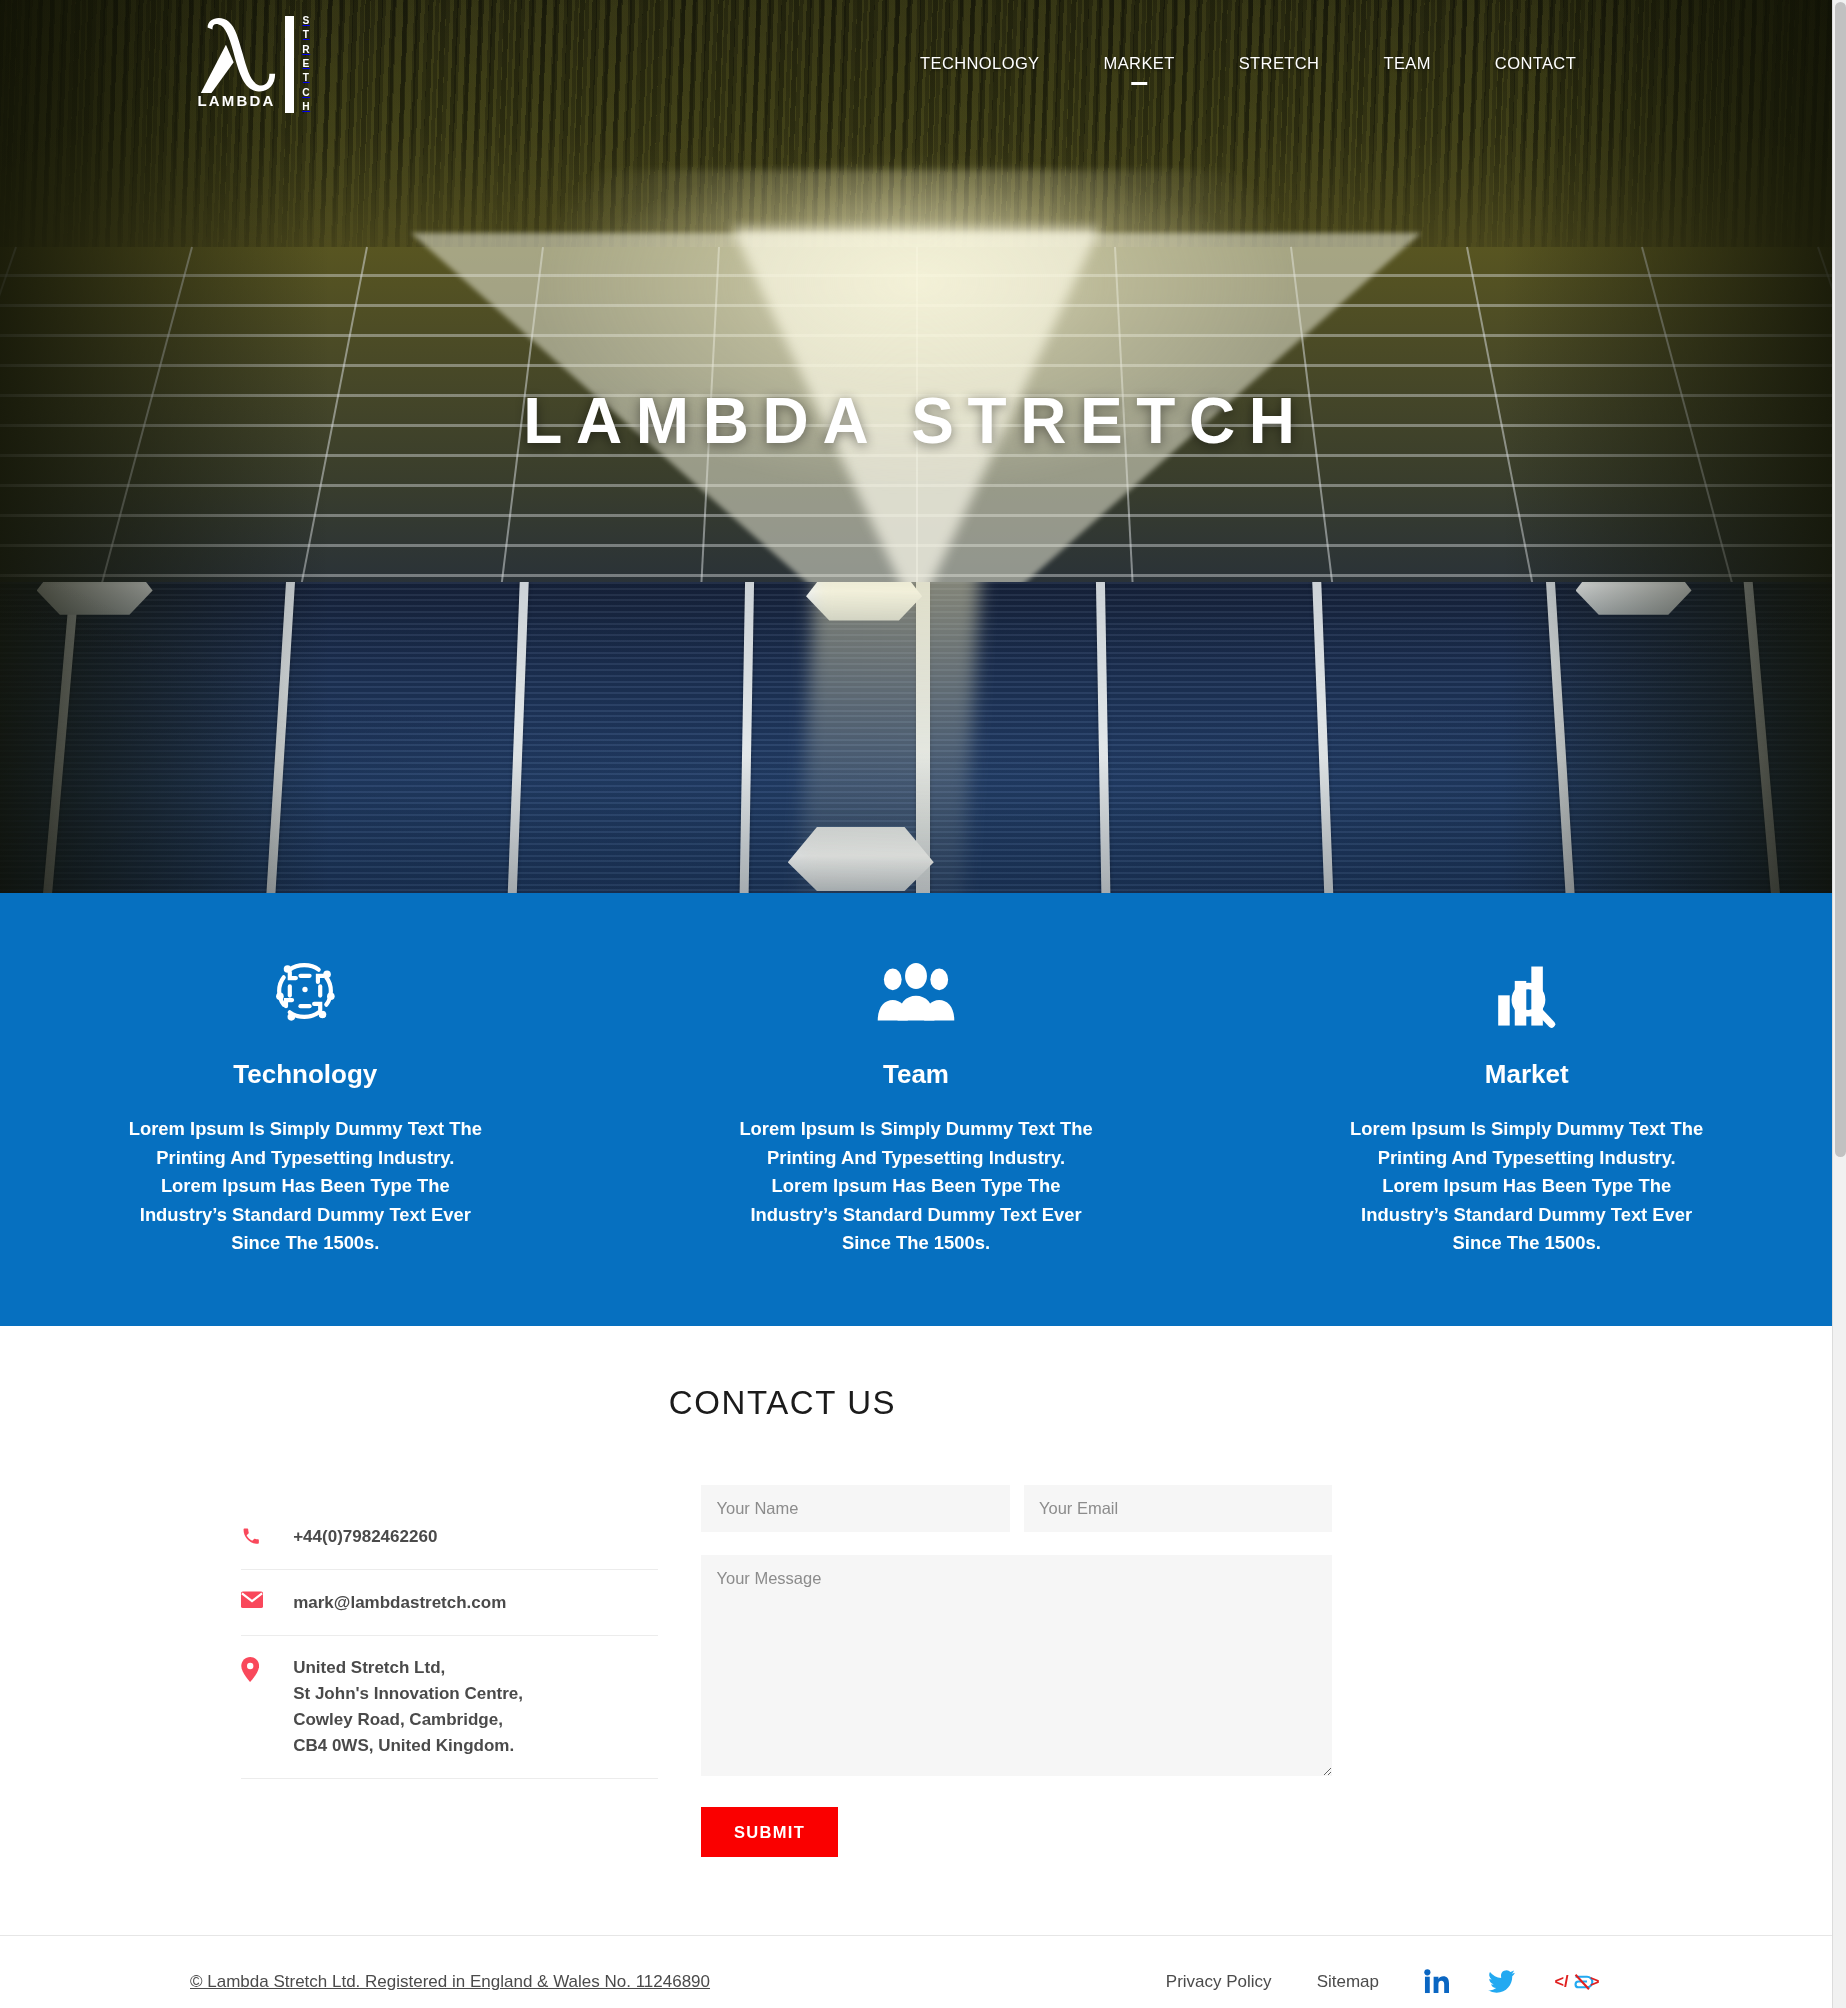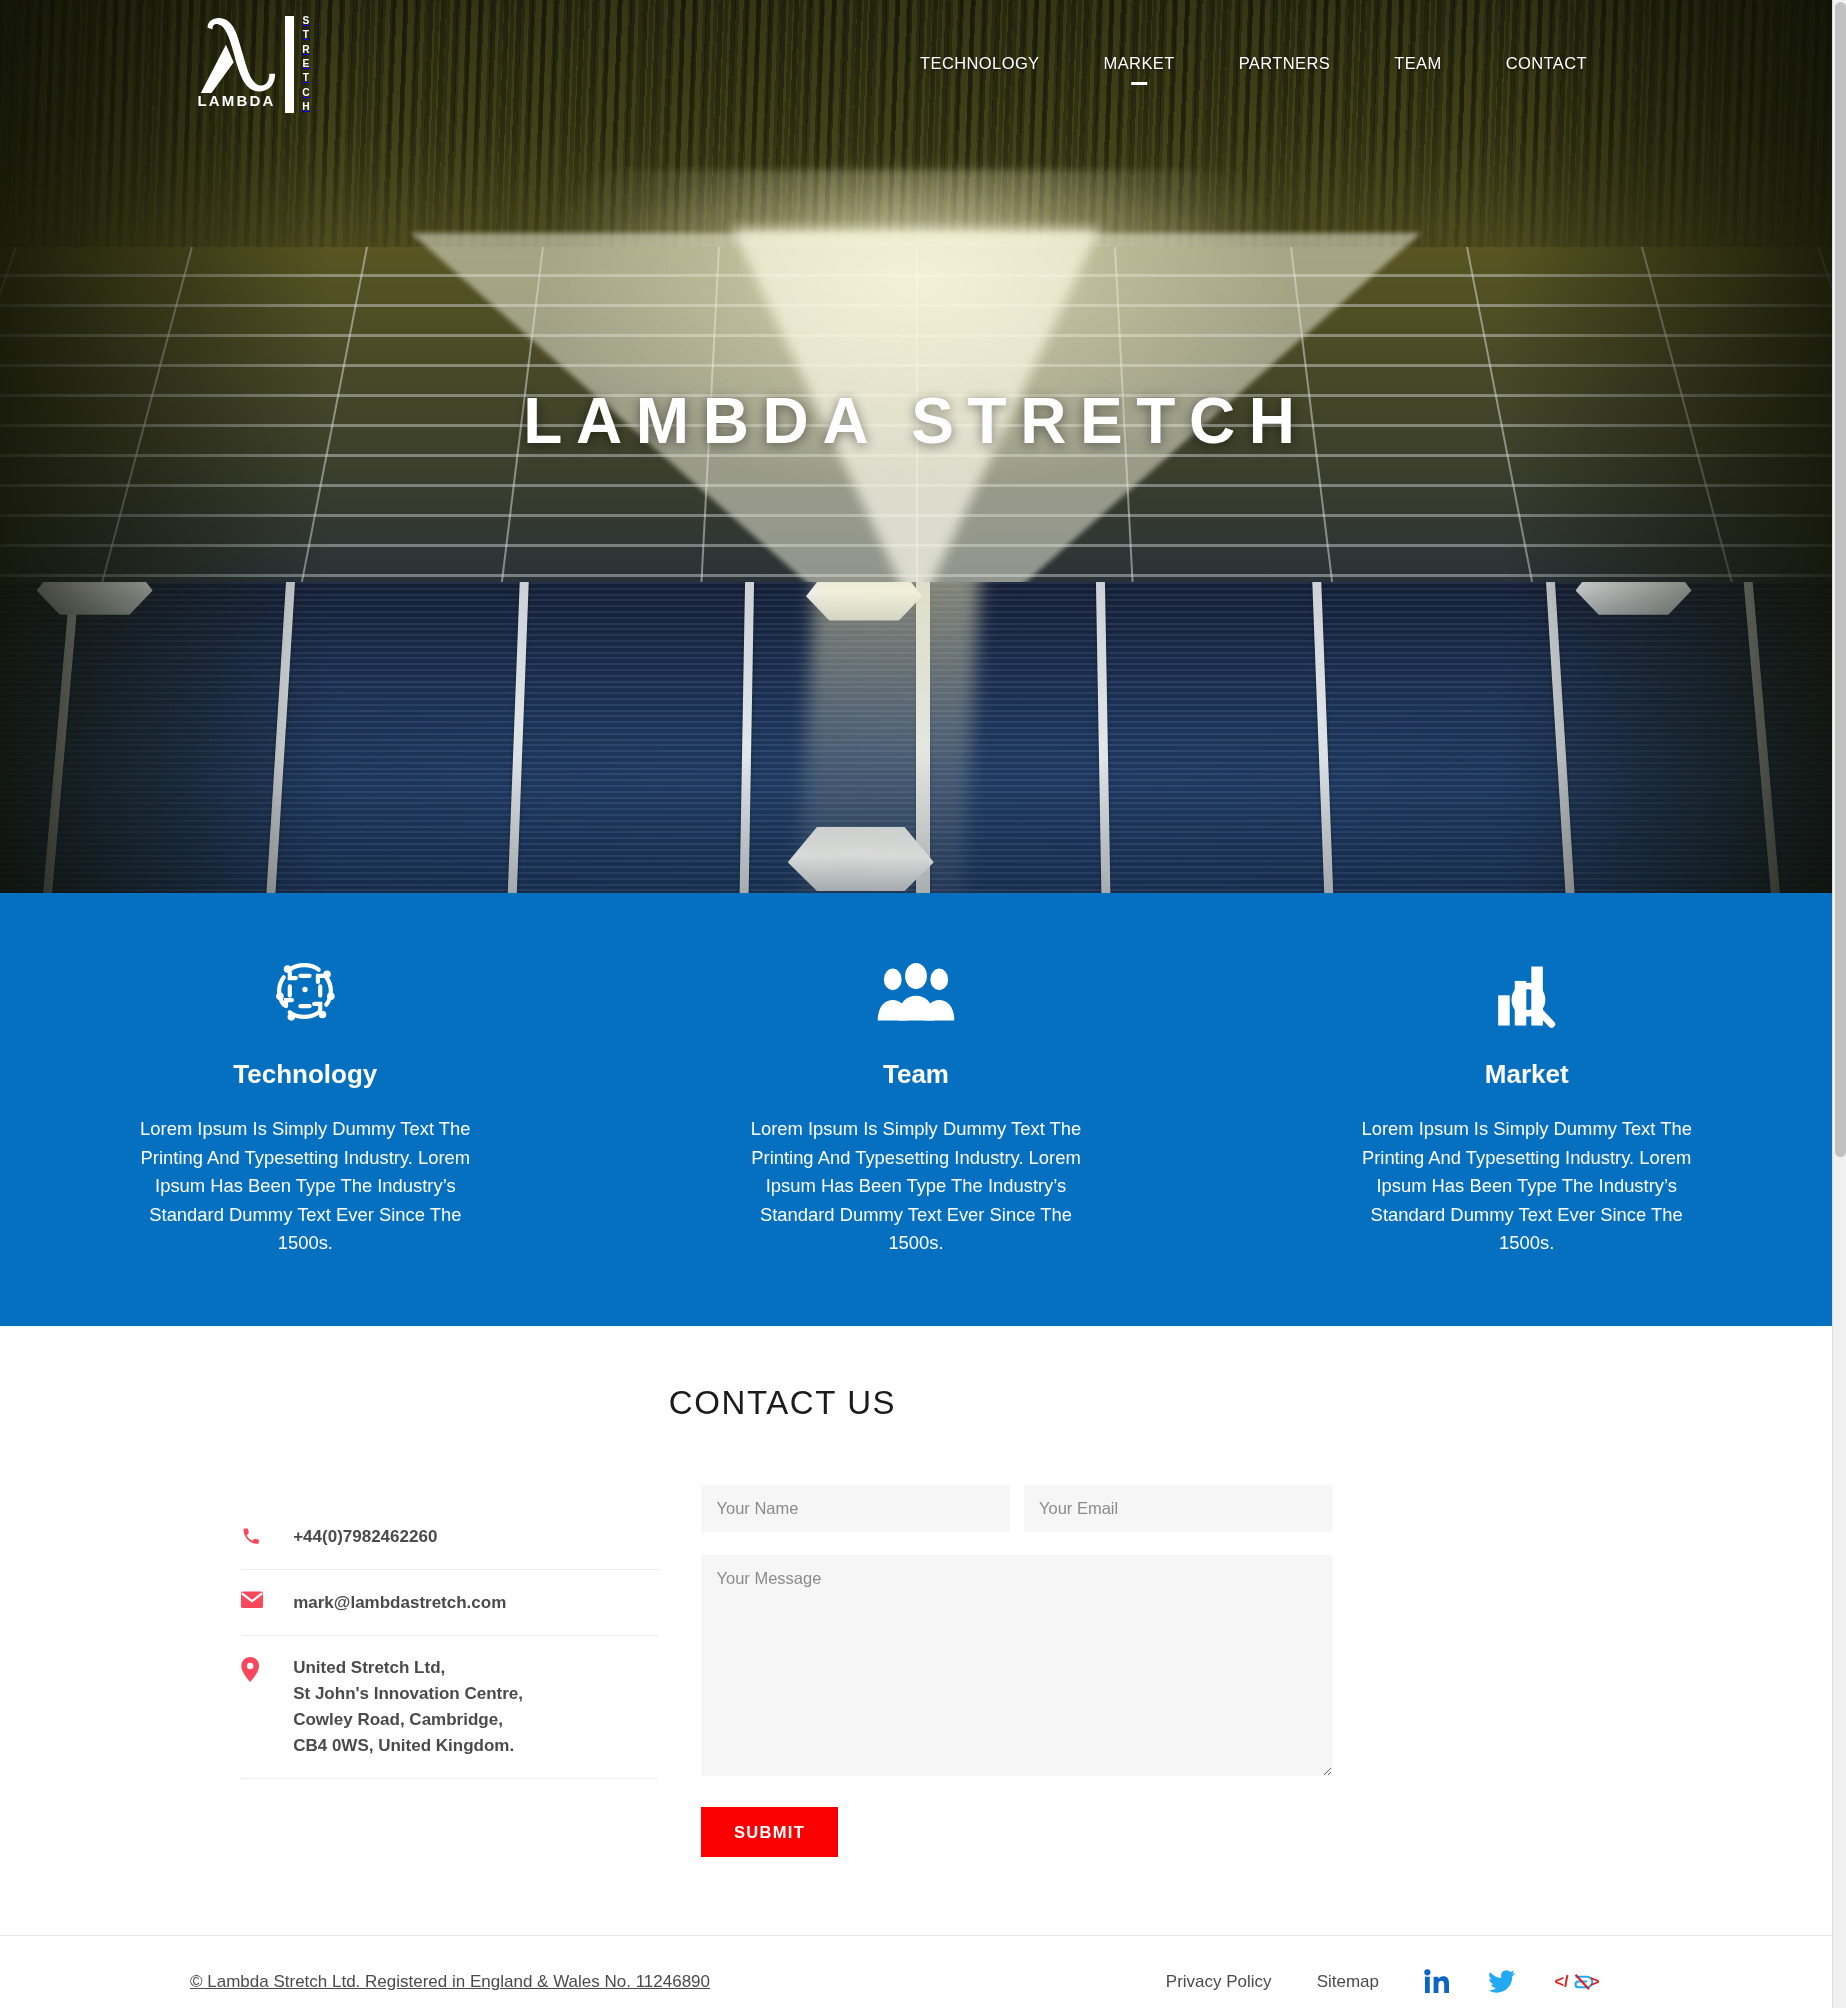--- a/index.html
+++ b/index.html
@@ -314,21 +314,21 @@
     font-weight: 700;
     margin-bottom: 25px;
     font-family: "Liberation Sans", sans-serif;
   }
   .feature-body {
     color: #ffffff;
     font-size: 18.4px;
     line-height: 1.55;
     max-width: 359px;
     margin: 0 auto;
-    font-weight: 400;
+    font-weight: 700;
   }
 
   
   .contact {
     position: relative;
     width: 1565px;
     background: #ffffff;
     padding: 58px 0 78px 0;
   }
   .contact-title {
@@ -535,21 +535,21 @@
             <span>E</span>
             <span>T</span>
             <span>C</span>
             <span>H</span>
           </div>
         </a>
 
         <nav class="nav">
           <a class="nav-item" href="#">TECHNOLOGY</a>
           <a class="nav-item active" href="#">MARKET</a>
-          <a class="nav-item" href="#">PARTNERS</a>
+          <a class="nav-item" href="#">STRETCH</a>
           <a class="nav-item" href="#">TEAM</a>
           <a class="nav-item" href="#">CONTACT</a>
         </nav>
       </header>
 
       <div class="hero-text">
         <h1 class="hero-title">LAMBDA STRETCH</h1>
       </div>
     </section>
 

